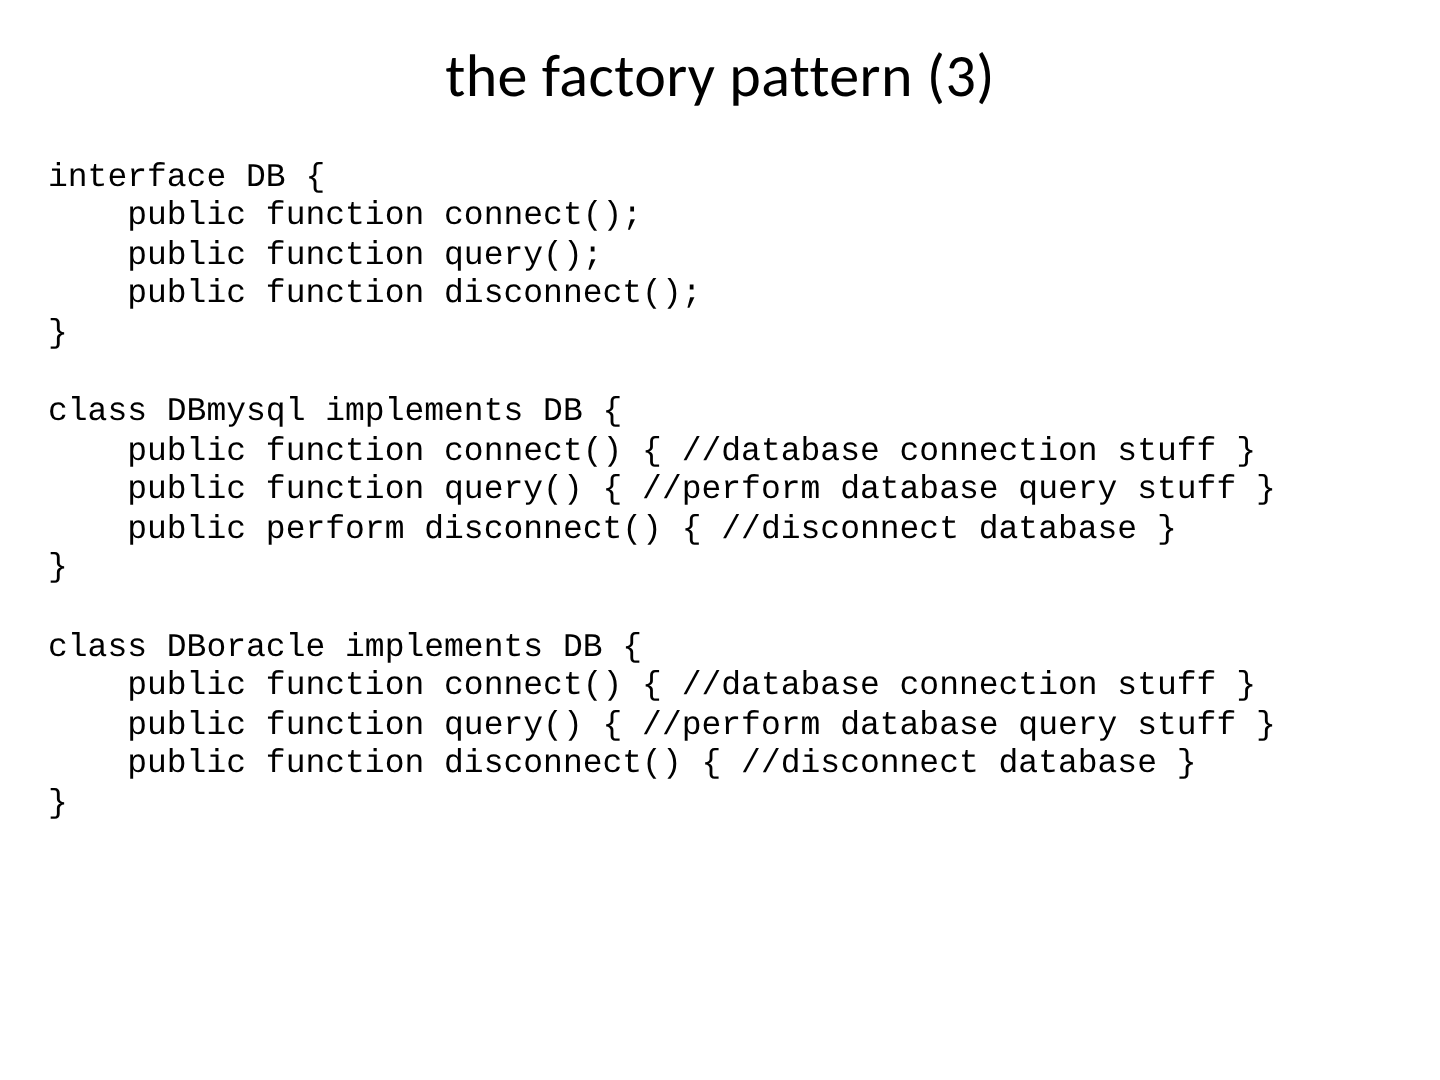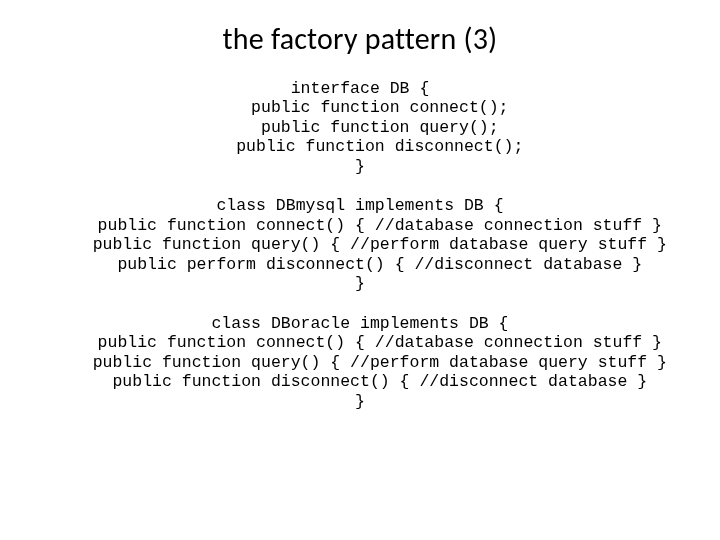--- a/index.html
+++ b/index.html
@@ -23,21 +23,20 @@
     font-size: 30px;
     font-weight: 400;
     margin: 4px 0 22px 0;
     letter-spacing: 0.2px;
   }
   .code {
     font-family: "Courier New", Courier, monospace;
     font-size: 16.5px;
     line-height: 1.18;
     white-space: pre;
-    text-align: center;
   }
   .block {
     margin-bottom: 20px;
   }
 </style>
 </head>
 <body>
 
 <div class="slide">
   <h1 class="title">the factory pattern (3)</h1>

